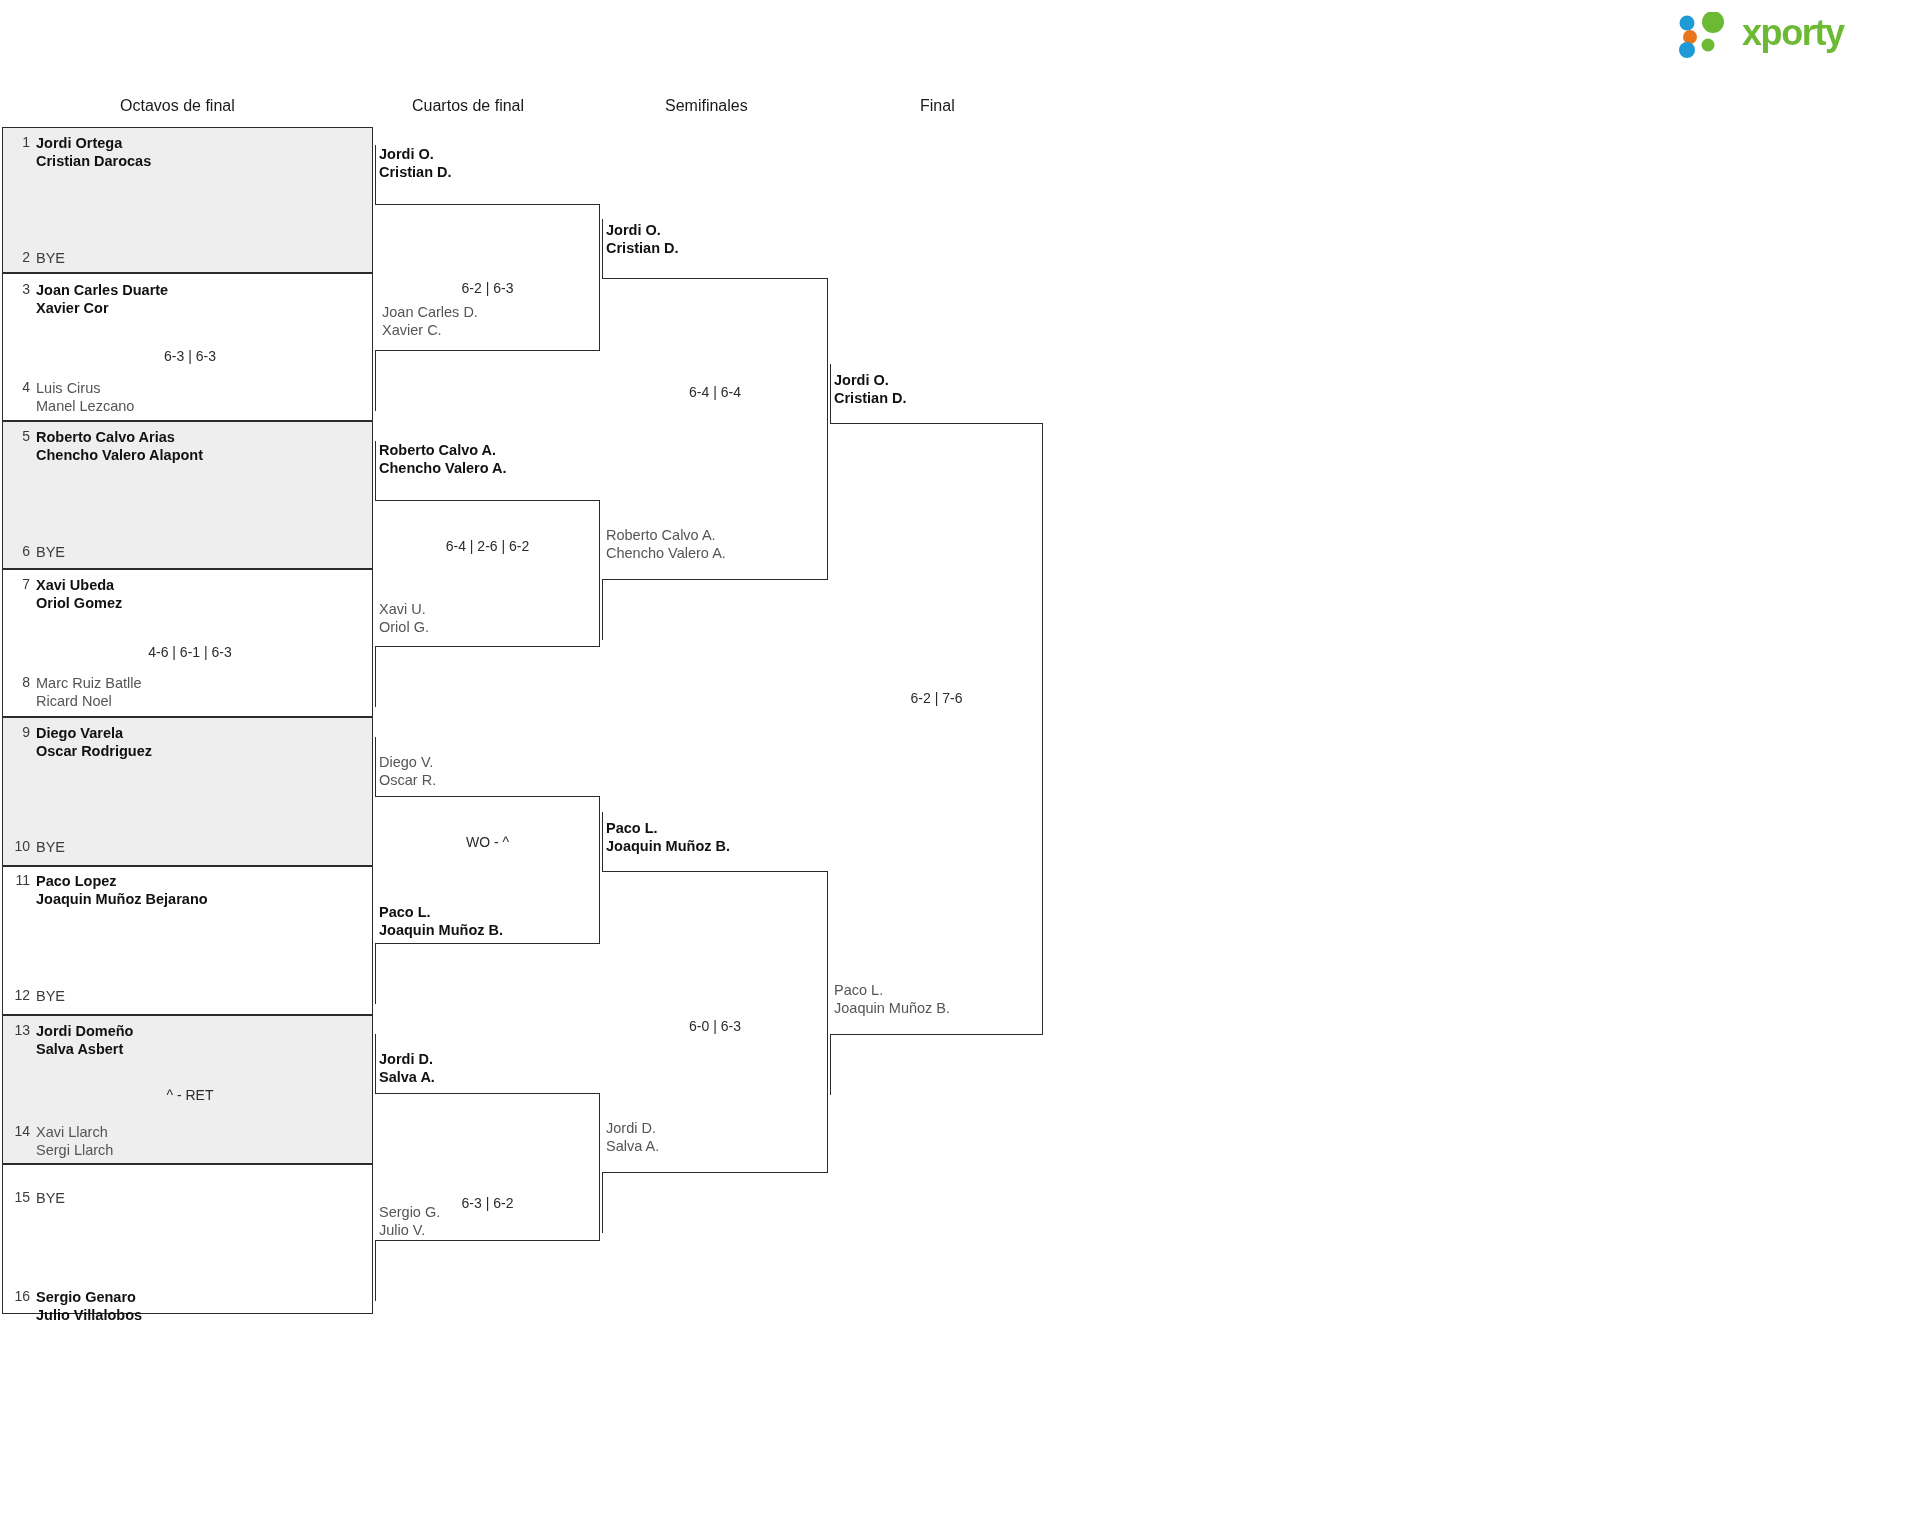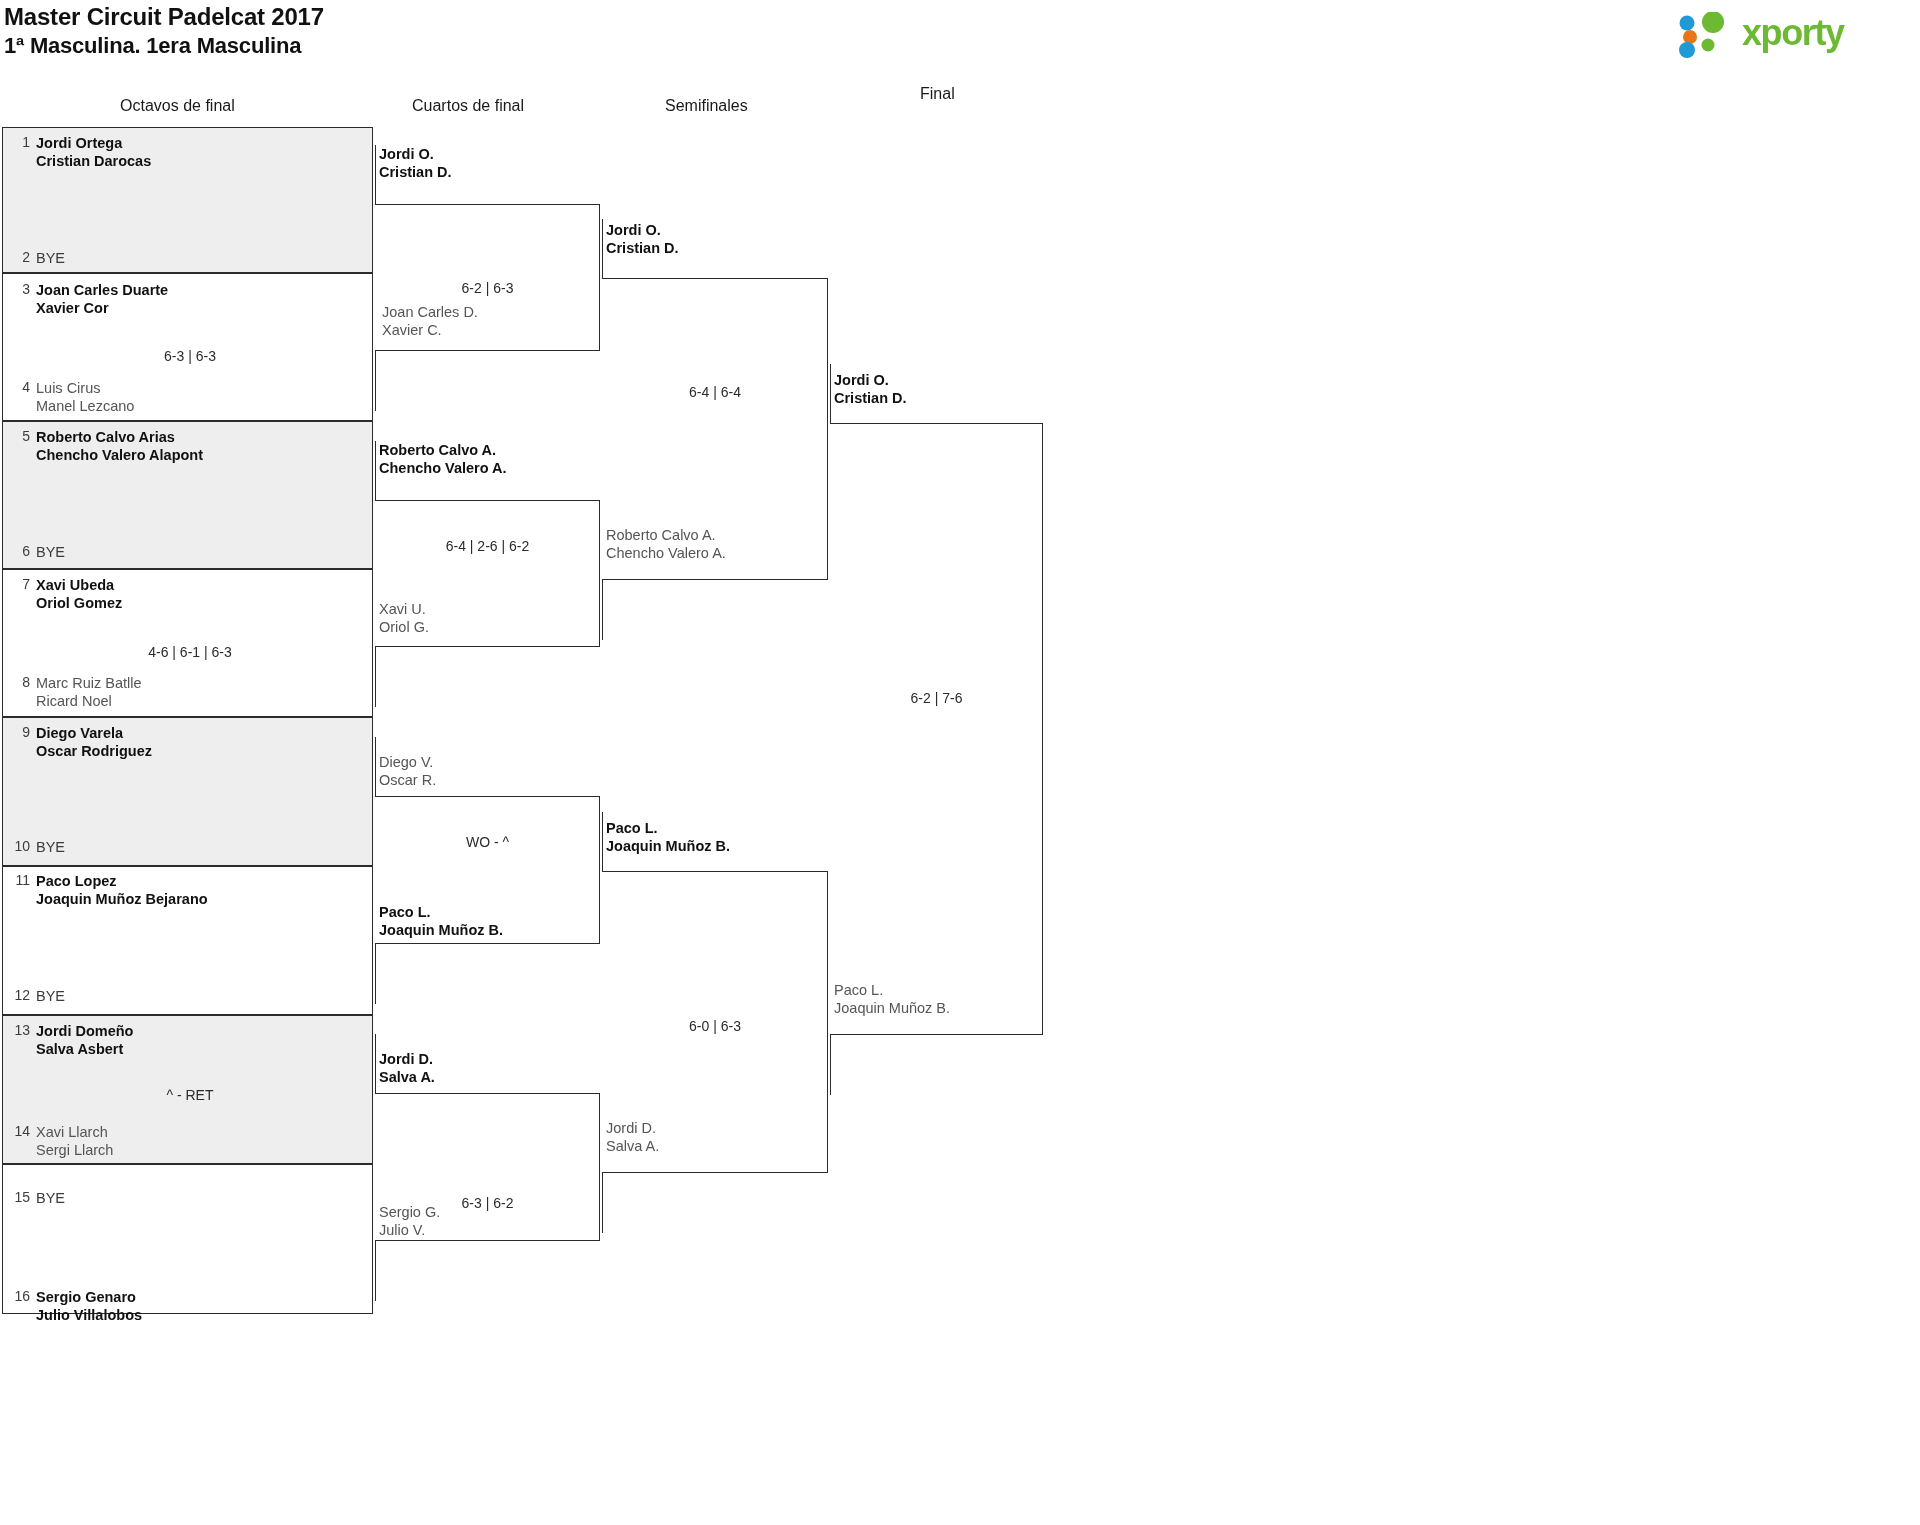--- a/index.html
+++ b/index.html
@@ -54,40 +54,36 @@
     border-left: none;
   }
   
   .vstub { position: absolute; width: 0; border-left: 1px solid #2b2b2b; }
 </style>
 </head>
 <body>
 
 <div id="root">
 
-  <div class="title-block">
-    <div class="title-line1">Master Circuit Padelcat 2017</div>
-    <div class="title-line2">1ª Masculina. 1era Masculina</div>
-  </div>
 
   <div class="logo">
     <svg class="logo-dots" viewBox="0 0 64 46">
       <circle cx="9" cy="11" r="7.5" fill="#1f9ad6"></circle>
       <circle cx="12" cy="25" r="7" fill="#e8751a"></circle>
       <circle cx="9" cy="38" r="8" fill="#1f9ad6"></circle>
       <circle cx="35" cy="10" r="11" fill="#6cb933"></circle>
       <circle cx="30" cy="33" r="6.5" fill="#6cb933"></circle>
     </svg>
     <div class="logo-word">xporty</div>
   </div>
 
   <div class="round-hd" style="left:120px;  top:97px;">Octavos de final</div>
   <div class="round-hd" style="left:412px;  top:97px;">Cuartos de final</div>
   <div class="round-hd" style="left:665px;  top:97px;">Semifinales</div>
-  <div class="round-hd" style="left:920px;  top:85px;">Final</div>
+  <div class="round-hd" style="left:920px;  top:97px;">Final</div>
 
   <div class="r1cell shade" style="left:2px; top:127px; width:371px; height:146px;"></div>
   <div class="r1cell plain" style="left:2px; top:273px; width:371px; height:148px;"></div>
   <div class="r1cell shade" style="left:2px; top:421px; width:371px; height:148px;"></div>
   <div class="r1cell plain" style="left:2px; top:569px; width:371px; height:148px;"></div>
   <div class="r1cell shade" style="left:2px; top:717px; width:371px; height:149px;"></div>
   <div class="r1cell plain" style="left:2px; top:866px; width:371px; height:149px;"></div>
   <div class="r1cell shade" style="left:2px; top:1015px; width:371px; height:149px;"></div>
   <div class="r1cell plain" style="left:2px; top:1164px; width:371px; height:150px;"></div>
 

